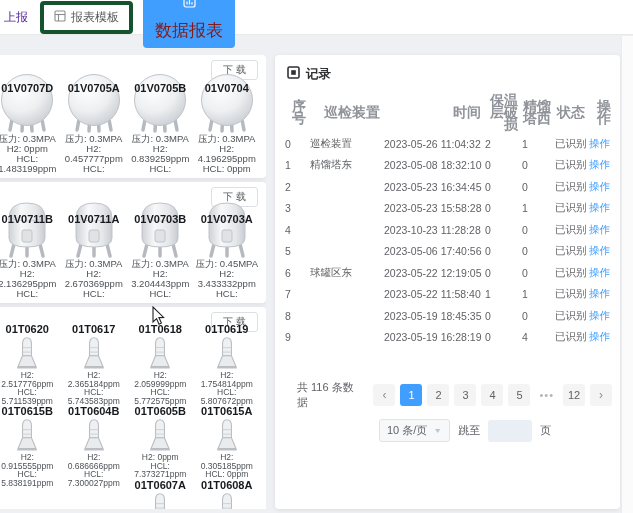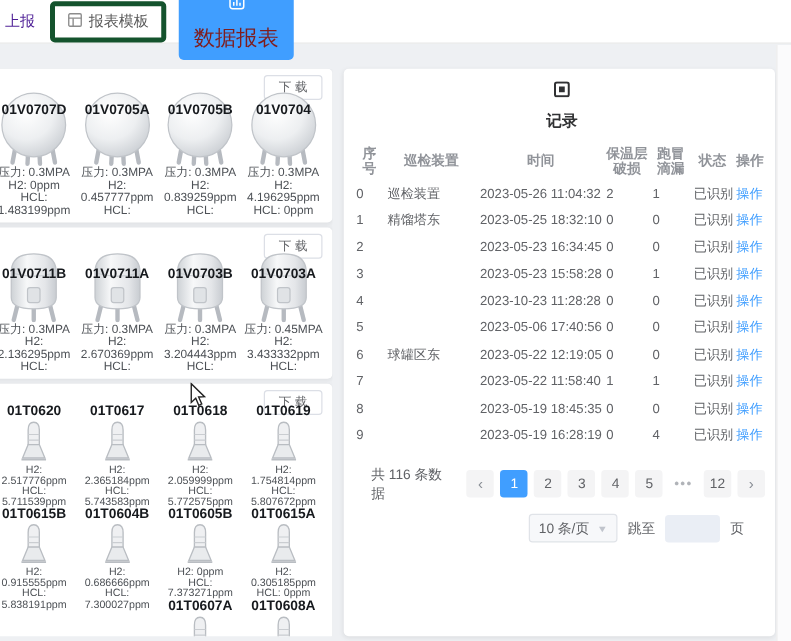--- a/index.html
+++ b/index.html
@@ -62,50 +62,50 @@
   .tower-col { flex:1; display:flex; flex-direction:column; }
   .tank-tower { text-align:center; margin-bottom:0; }
   .tank-tower .tank-id { font-weight:700; font-size:11px; color:#16191d; line-height:13px; white-space:nowrap; }
   .tank-tower .tank-vals { font-size:8.5px; line-height:8.5px; color:#4d5156; margin-top:1px; }
 
   
   .right-card {
     flex:1; background:#fff; border-radius:4px; box-shadow:0 1px 4px rgba(0,0,0,.08);
     margin-right:13px; padding:10px 8px; overflow:hidden;
   }
-  .rec-header { display:flex; align-items:center; gap:6px; padding-left:4px;flex-direction:column; }
+  .rec-header { display:flex; align-items:center; gap:6px; padding-left:4px; }
   .rec-title { font-size:12.5px; font-weight:700; color:#303133; }
 
   table.rec-table { border-collapse:collapse; table-layout:fixed; width:330px; margin-top:8px; }
   .rec-table th {
-    font-size:11px; color:#909399; font-weight:700; text-align:center;
+    font-size:14px; color:#909399; font-weight:700; text-align:right;
     padding:3px 2px; line-height:12px; vertical-align:middle;
   }
   .rec-table td {
     font-size:10.5px; color:#606266; padding:0 2px; height:21.5px;
     white-space:nowrap; overflow:hidden;
   }
   .action-link { color:var(--accent); cursor:pointer; }
 
   
-  .pager-row1 { display:flex; align-items:center; gap:5px; margin-top:13px; padding-left:14px; }
+  .pager-row1 { display:flex; align-items:center; gap:5px; margin-top:32px; padding-left:14px; }
   .pager-total { font-size:11px; color:#606266; margin-right:4px; }
   .pg-btn {
     min-width:22px; height:22px; line-height:22px; text-align:center;
     background:#f4f4f5; border-radius:3px; font-size:11px; color:#606266;
     cursor:pointer; padding:0 4px; user-select:none;
   }
   .pg-btn.active { background:var(--accent); color:#fff; }
   .pg-btn.arrow { color:#8a8f96; font-size:12px; }
   .pg-dots { background:none; color:#b0b3b8; letter-spacing:1px; min-width:20px; }
   .pager-row2 { display:flex; align-items:center; gap:8px; margin-top:9px; padding-left:96px; font-size:11px; color:#606266; }
   .size-select {
     display:inline-flex; align-items:center; gap:6px;
     border:1px solid #e0e3e8; background:#f7f8fa; border-radius:3px;
-    padding:3px 7px; cursor:pointer;margin-left:44px;
+    padding:3px 7px; cursor:pointer;
   }
   .size-caret { color:#c0c4cc; font-size:9px; transform:scaleY(.8); }
   .jump-input {
     width:44px; height:22px; background:#eaeef5; border:none; border-radius:3px;
     font-size:11px; padding:0 5px; color:#303133; font-family:inherit;
   }
 
   
   .scroll-strip {
     position:absolute; top:36px; right:0; bottom:0; width:12px;
@@ -579,39 +579,39 @@
           <col style="width:33px">
           <col style="width:34px">
           <col style="width:26px">
       </colgroup>
       <thead>
           <tr>
             <th>序号</th>
             <th>巡检装置</th>
             <th>时间</th>
             <th>保温层破损</th>
-            <th>跑冒滴漏</th>
+            <th>精馏塔西</th>
             <th>状态</th>
             <th>操作</th>
           </tr>
         </thead>
       <tbody>
           <tr>
             <td>0</td>
             <td>巡检装置</td>
             <td>2023-05-26 11:04:32</td>
             <td>2</td>
             <td>1</td>
             <td>已识别</td>
             <td><span class="action-link">操作</span></td>
           </tr>
           <tr>
             <td>1</td>
             <td>精馏塔东</td>
-            <td>2023-05-25 18:32:10</td>
+            <td>2023-05-08 18:32:10</td>
             <td>0</td>
             <td>0</td>
             <td>已识别</td>
             <td><span class="action-link">操作</span></td>
           </tr>
           <tr>
             <td>2</td>
             <td></td>
             <td>2023-05-23 16:34:45</td>
             <td>0</td>

